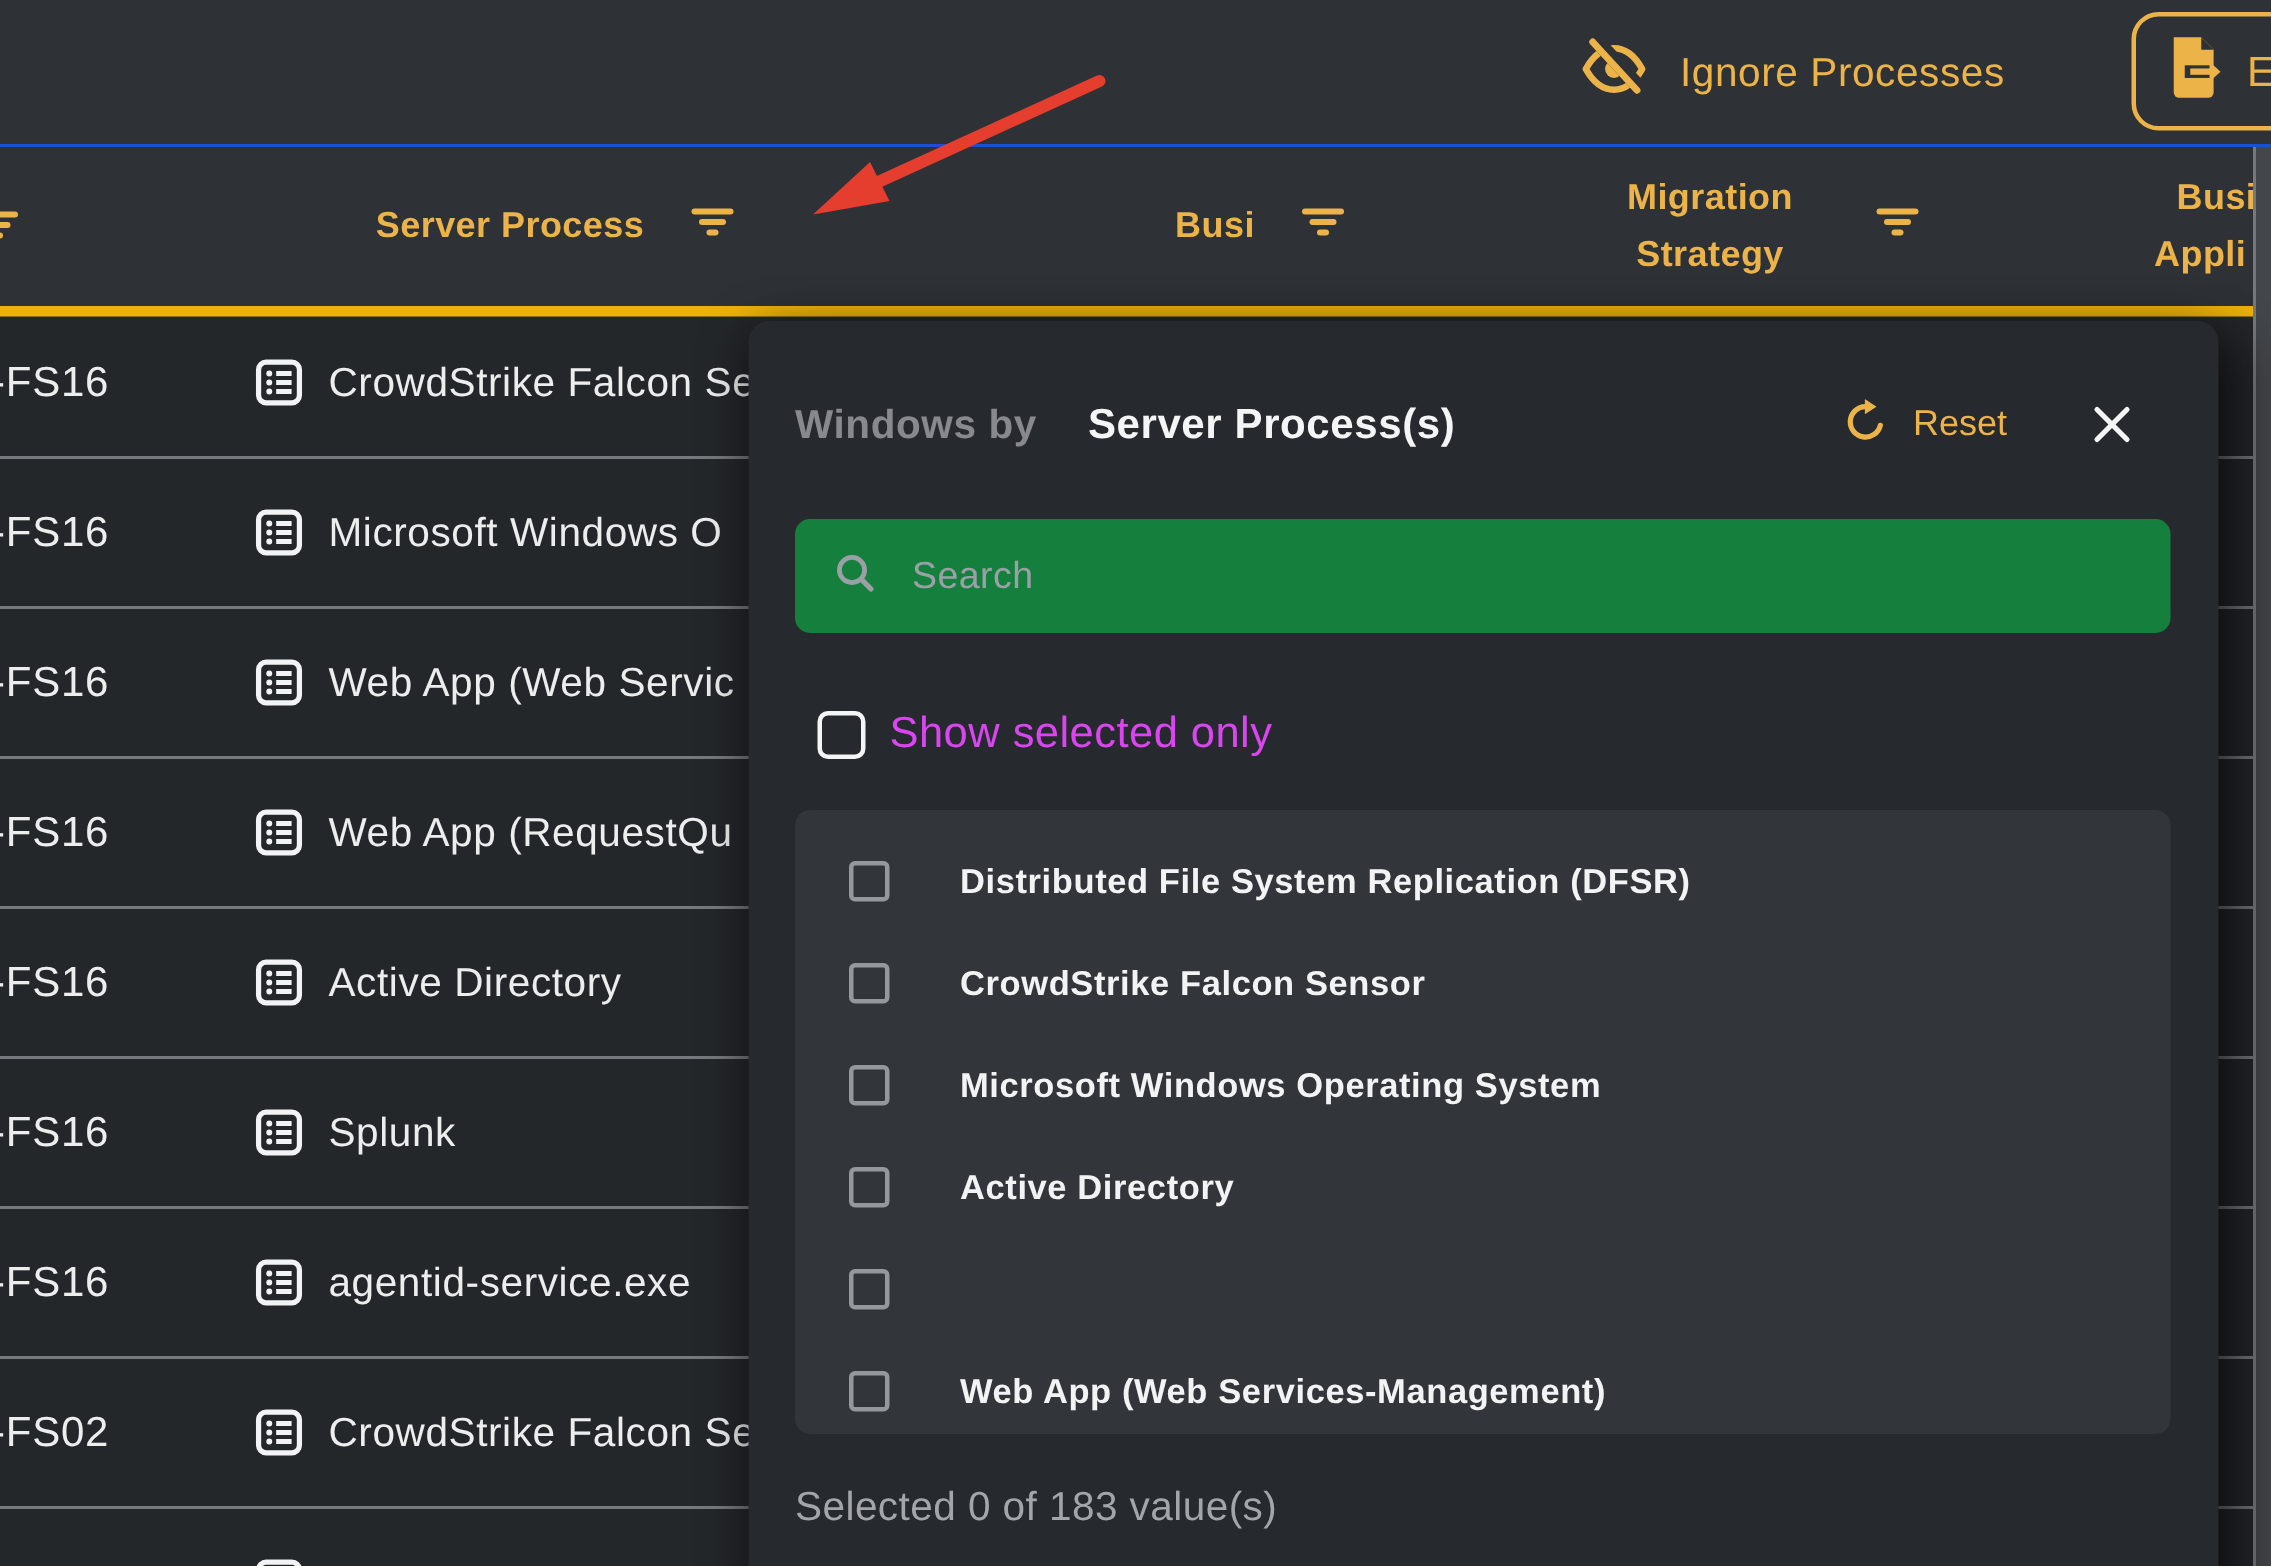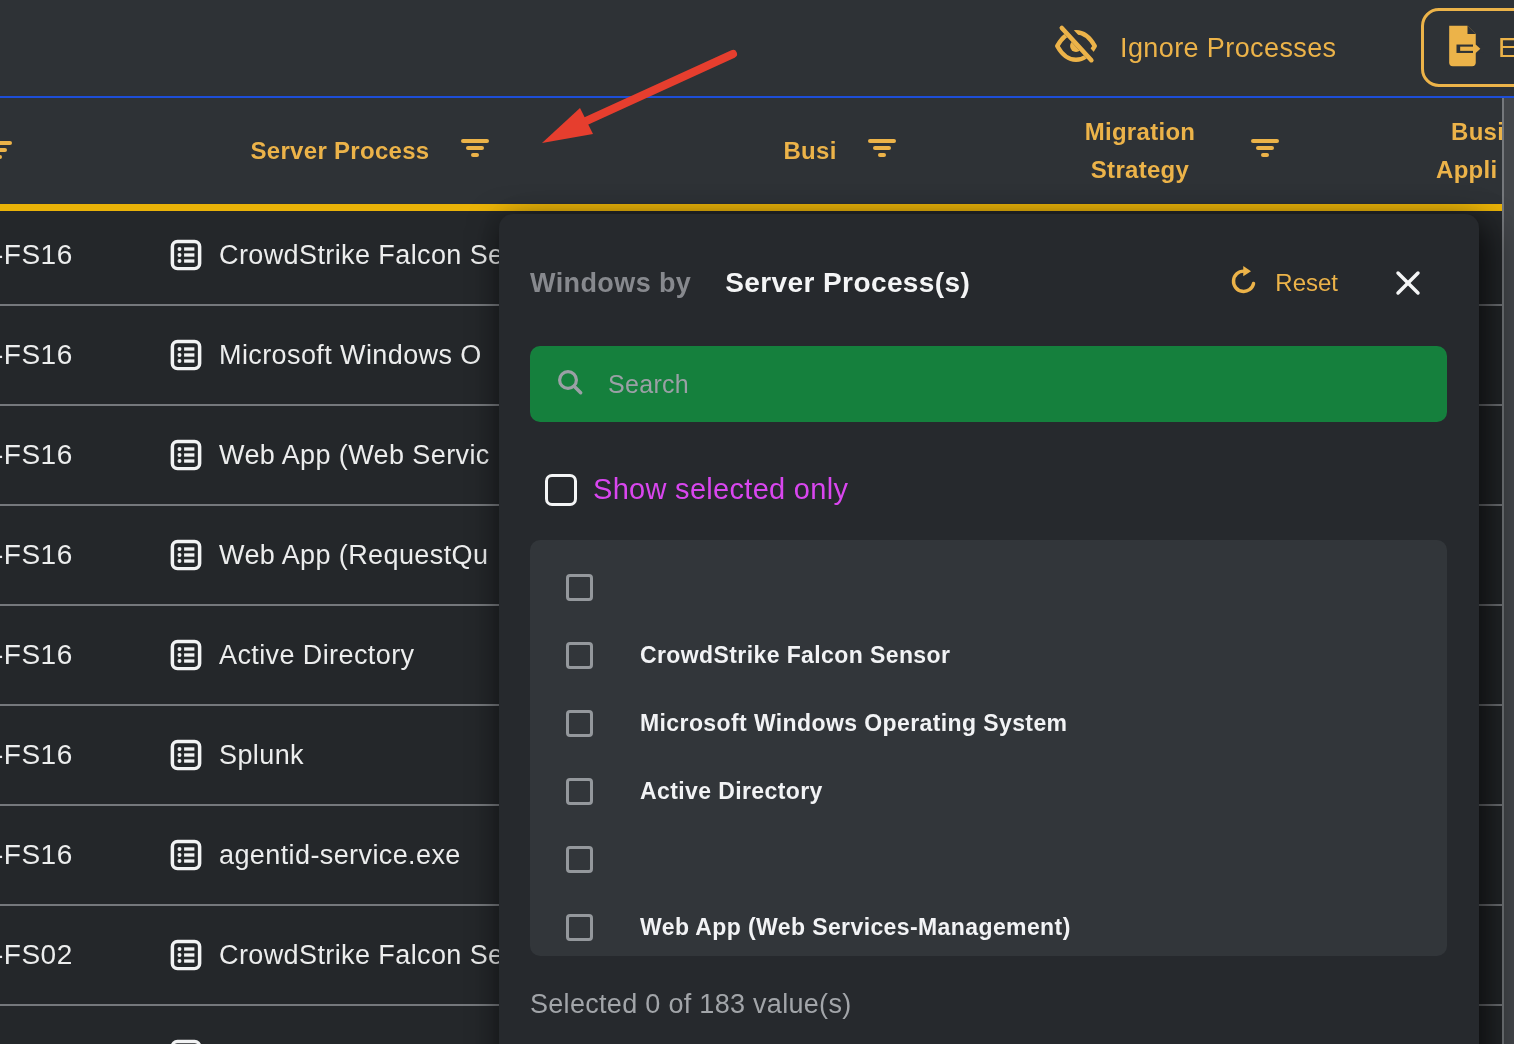--- a/index.html
+++ b/index.html
@@ -319,20 +319,21 @@
     </div>
 
     <div class="show-sel">
       <span class="box" role="checkbox" aria-checked="false"></span>
       <span class="lbl">Show selected only</span>
     </div>
 
     <div class="opt-panel">
     <div class="opt-row">
       <span class="box" role="checkbox" aria-checked="false"></span>
+      <span class="lbl">Distributed File System Replication (DFSR)</span>
     </div>
 
     <div class="opt-row">
       <span class="box" role="checkbox" aria-checked="false"></span>
       <span class="lbl">CrowdStrike Falcon Sensor</span>
     </div>
 
     <div class="opt-row">
       <span class="box" role="checkbox" aria-checked="false"></span>
       <span class="lbl">Microsoft Windows Operating System</span>

